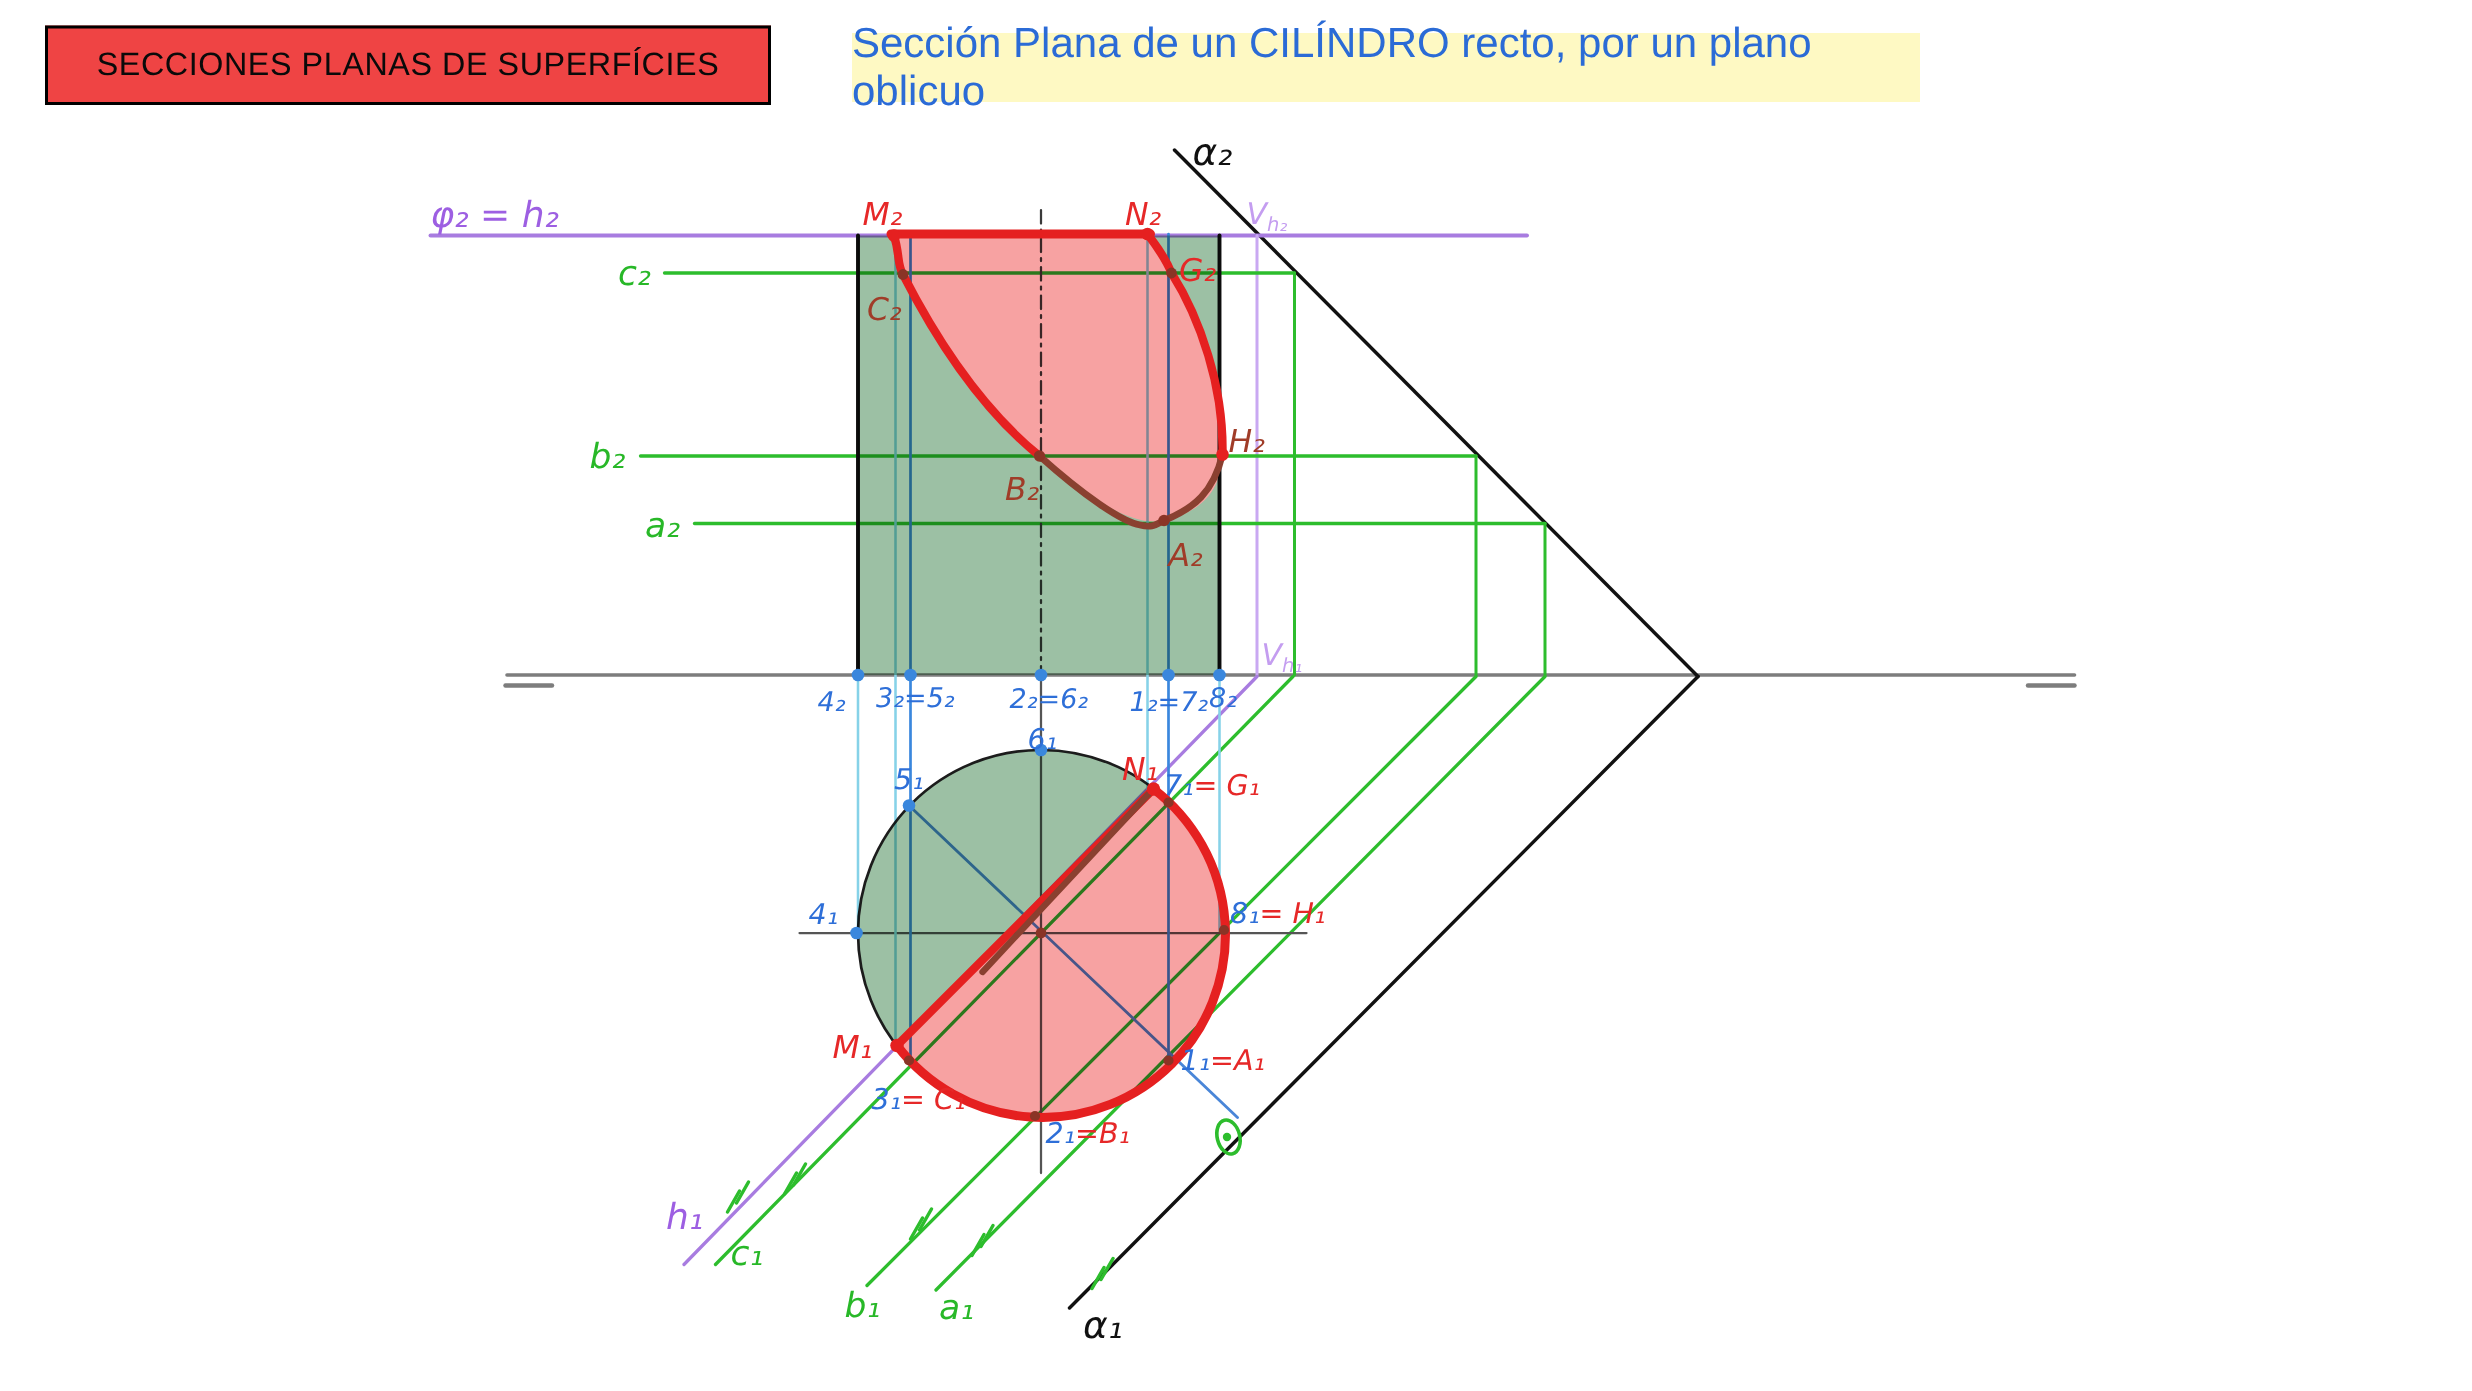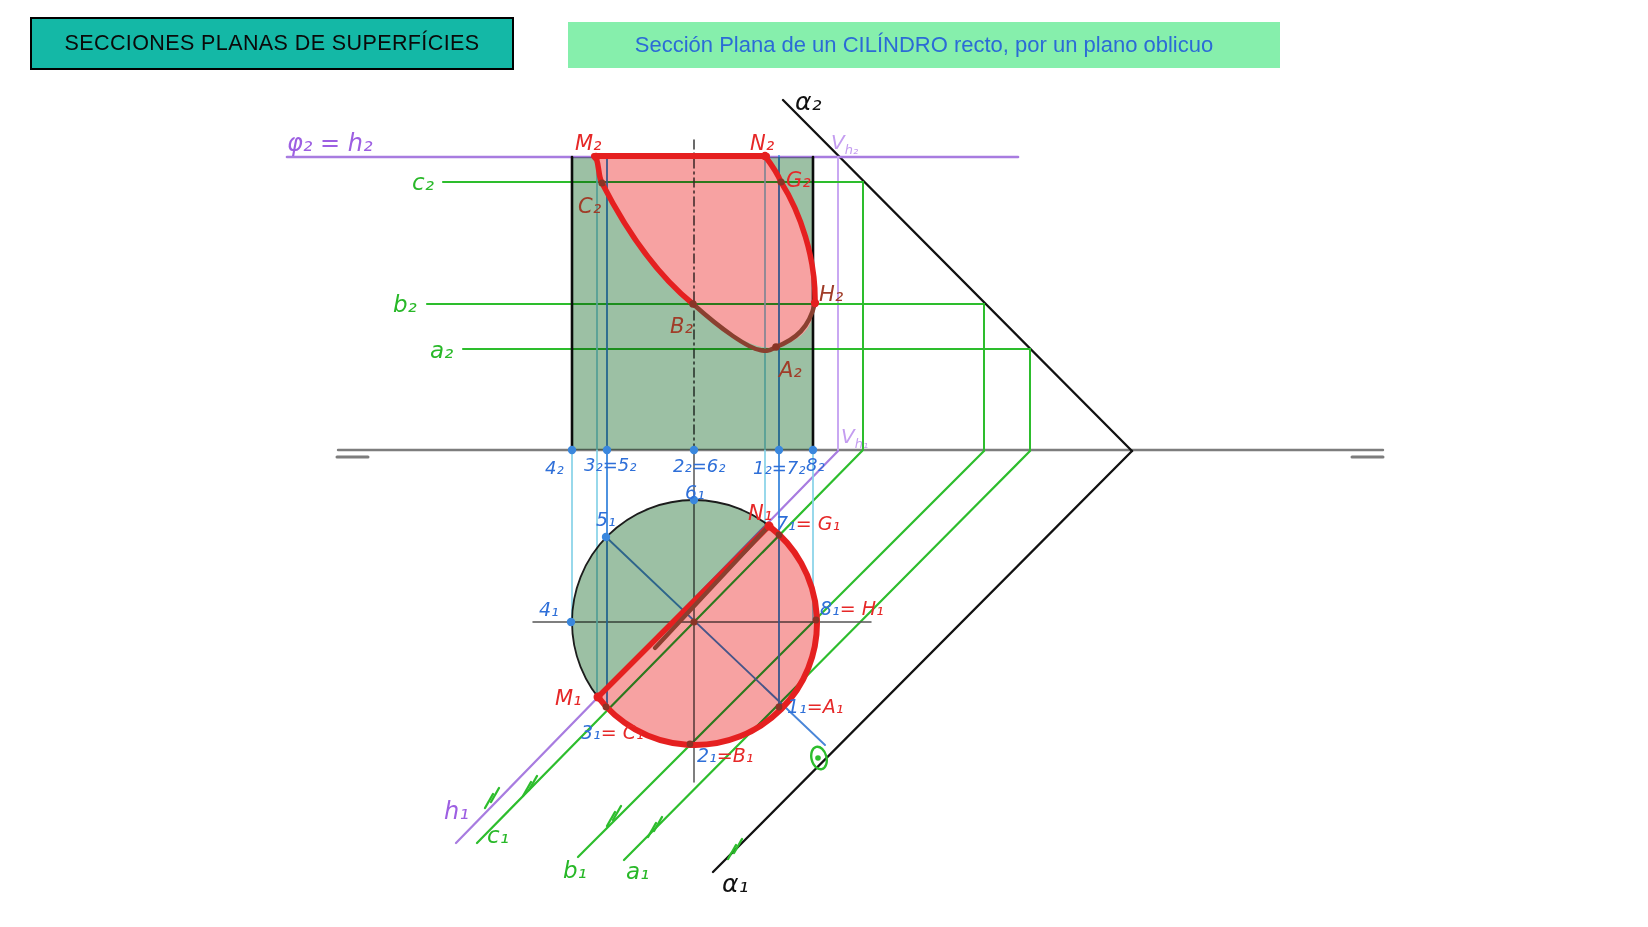--- a/index.html
+++ b/index.html
@@ -1,21 +1,21 @@
 <!DOCTYPE html>
 <html><head>
 <meta charset="utf-8">
 <style>
   html,body{margin:0;padding:0;background:#fff;width:1648px;height:927px;overflow:hidden;}
   .stage{position:absolute;left:0;top:0;width:1648px;height:927px;font-family:"Liberation Sans",sans-serif;}
   .title-box{position:absolute;left:30px;top:17px;width:480px;height:49px;border:2.5px solid #000;
-    background:#14b8a6;display:flex;align-items:center;justify-content:center;
+    background:#ef4444;display:flex;align-items:center;justify-content:center;
     font-size:21.5px;letter-spacing:.4px;color:#0a0a0a;}
-  .banner{position:absolute;left:568px;top:22px;width:712px;height:46px;background:#86efac;
-    display:flex;align-items:center;justify-content:center;font-size:22px;color:#2b6bd6;}
+  .banner{position:absolute;left:568px;top:22px;width:712px;height:46px;background:#fef9c3;
+    display:flex;align-items:center;justify-content:center;font-size:28px;color:#2b6bd6;}
   svg{position:absolute;left:0;top:0;}
   svg text{font-family:"DejaVu Sans",sans-serif;}
   .hand{font-style:italic;}
   .construction{mix-blend-mode:multiply;}
   .t-purple{fill:#9d5fe2;font-size:24px;}
   .t-lpurple{fill:#c49df0;font-size:20px;}
   .t-green{fill:#28b828;font-size:23px;}
   .t-blue{fill:#2e6fd8;font-size:18px;}
   .t-blue2{fill:#2e6fd8;font-size:19px;}
   .t-red{fill:#e62828;font-size:21px;}

